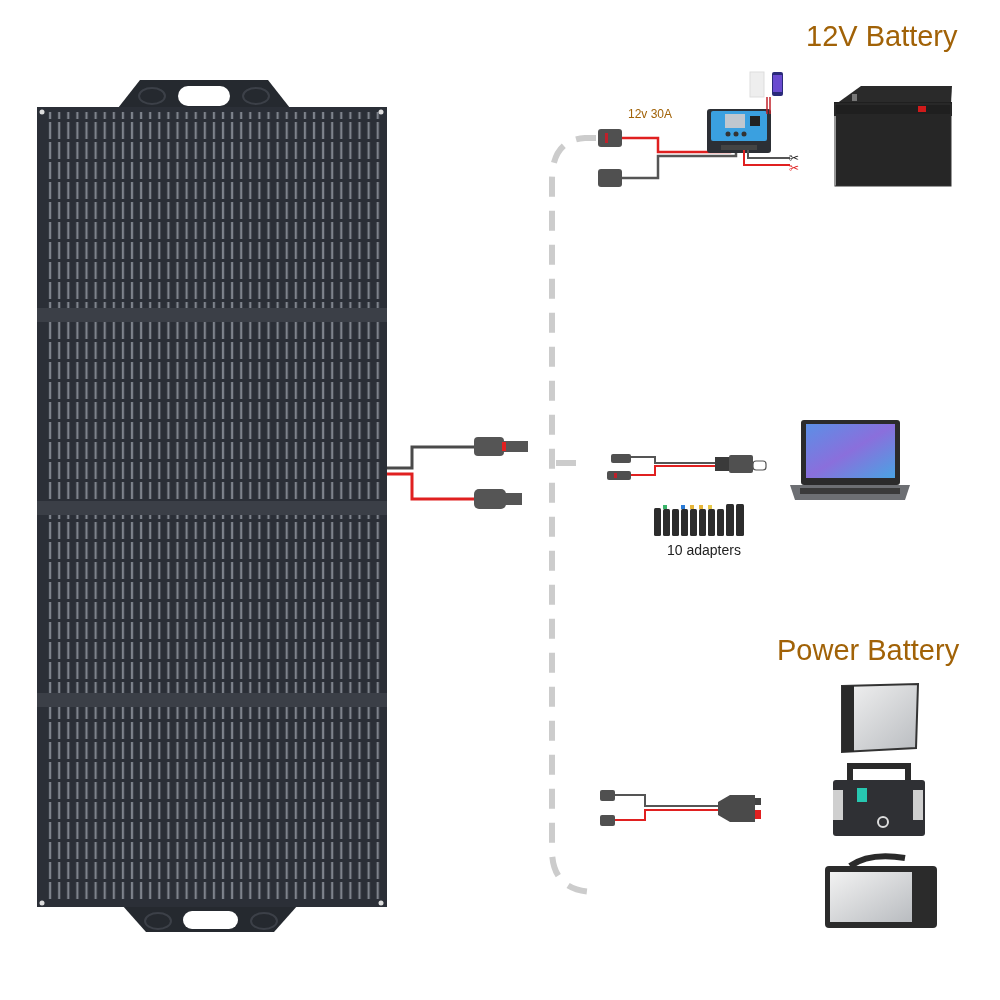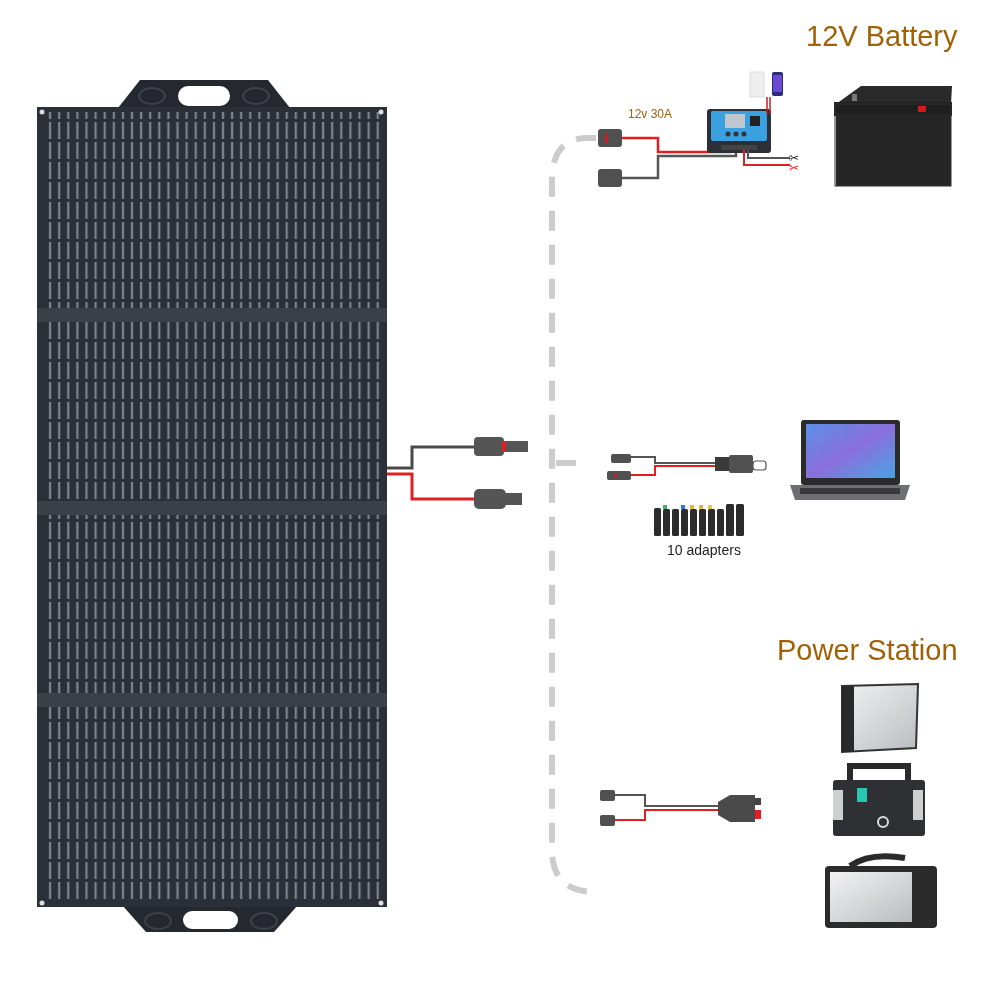--- a/index.html
+++ b/index.html
@@ -178,13 +178,13 @@
       <path d="M850,866 Q870,852 905,858" fill="none" stroke="#2a2a2a" stroke-width="6"></path>
       <rect x="825" y="866" width="112" height="62" rx="4" fill="#2b2b2b"></rect>
       <rect x="830" y="872" width="82" height="50" fill="url(#silver)"></rect>
     </g>
   </g>
 </svg>
 
 <div id="battery-title" class="abs title-red">12V Battery</div>
 <div id="ctrl-label" class="abs title-red">12v 30A</div>
 <div id="adapters-label" class="abs">10 adapters</div>
-<div id="station-title" class="abs title-red">Power Station</div>
+<div id="station-title" class="abs title-red">Power Battery</div>
 
 </body></html>

